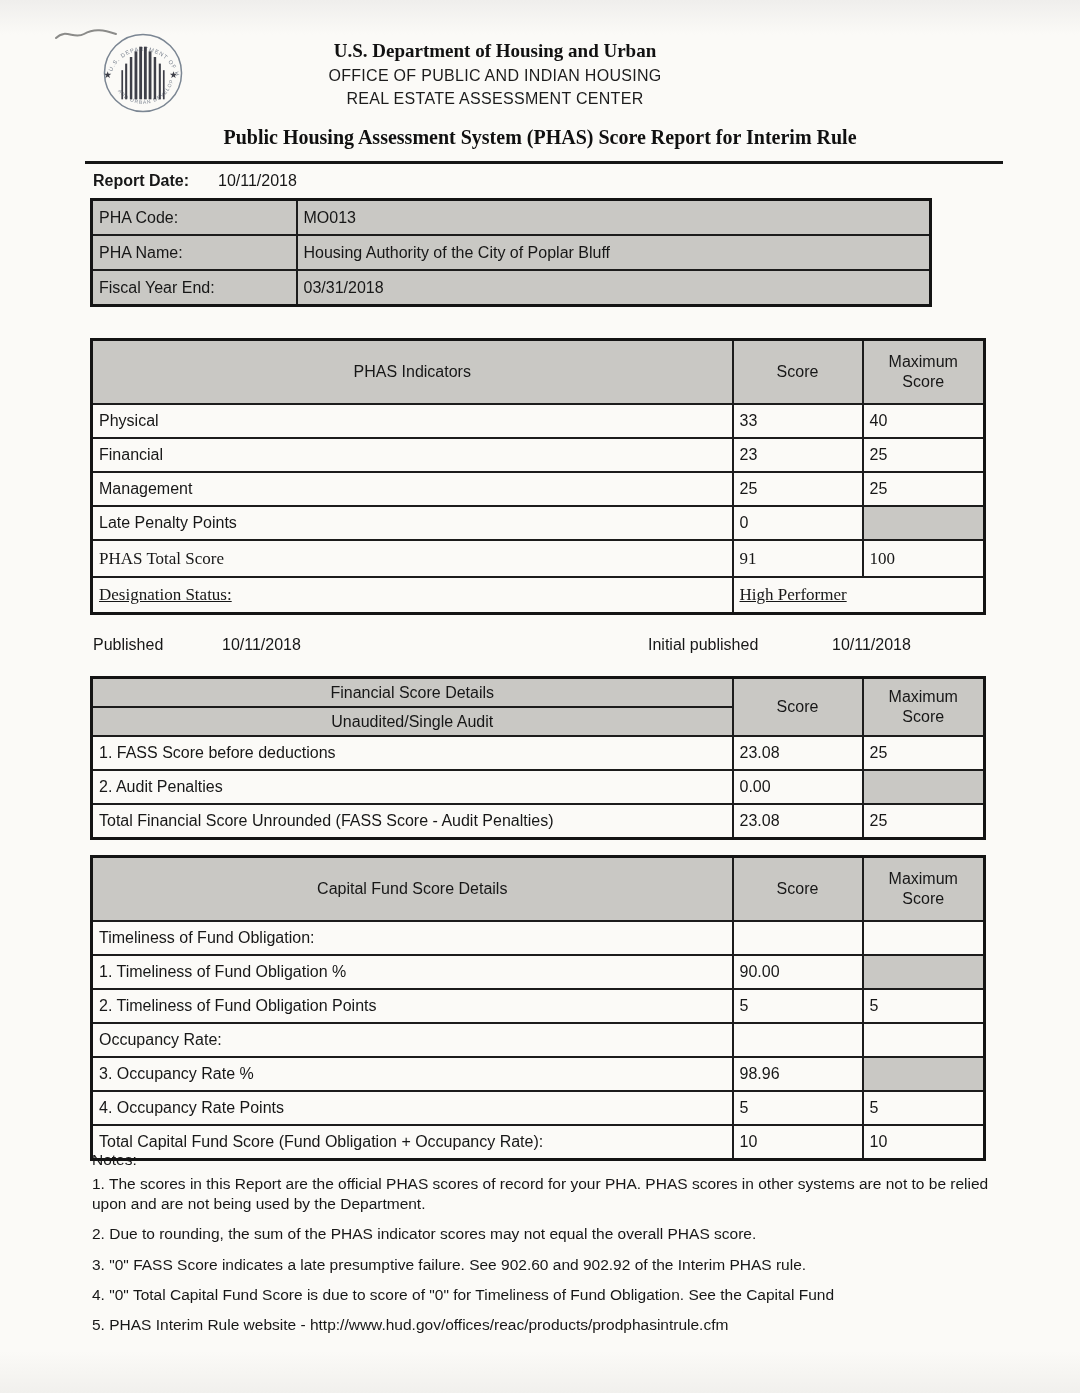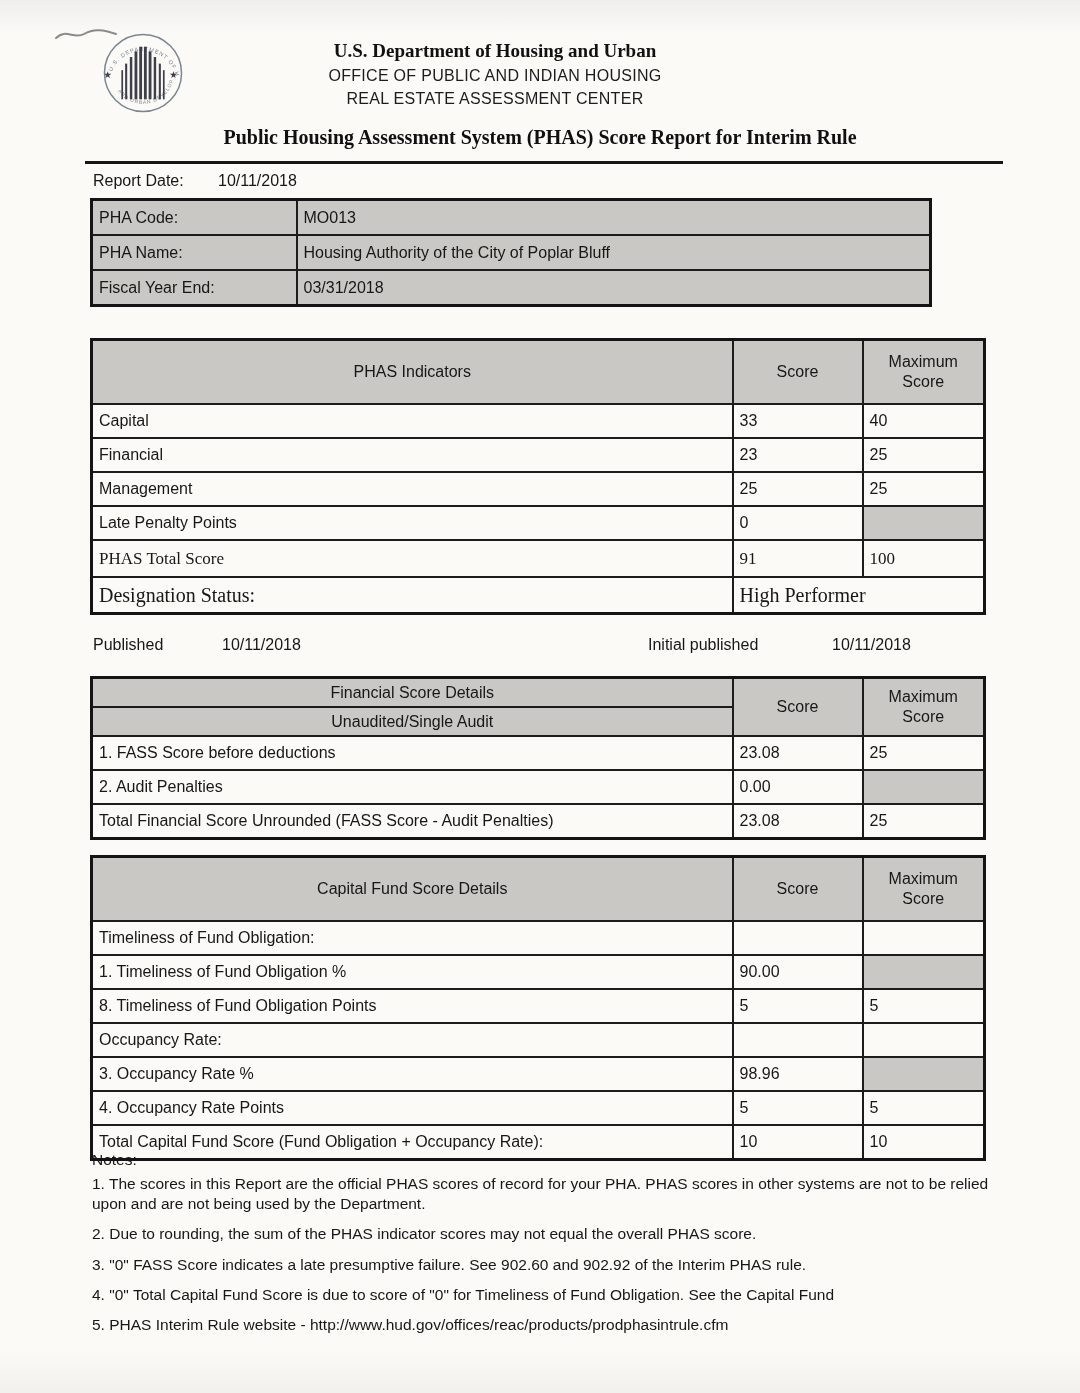--- a/index.html
+++ b/index.html
@@ -11,21 +11,21 @@
   }
   
   .seal { position:absolute; left:96px; top:26px; width:94px; height:94px; }
   .agency { position:absolute; left:245px; top:40px; width:500px; text-align:center; }
   .agency-line1 { font-family:"Liberation Serif", serif; font-weight:bold; font-size:19px; color:#111; }
   .agency-line2, .agency-line3 { font-size:16px; margin-top:5px; letter-spacing:.3px; color:#1c1c1c; }
   .doc-title { position:absolute; left:0; top:126px; width:1080px; text-align:center;
     font-family:"Liberation Serif", serif; font-weight:bold; font-size:20px; color:#101010; }
   .title-rule { position:absolute; left:85px; top:161px; width:918px; height:3px; background:#161616; }
   .report-date-row { position:absolute; left:93px; top:172px; width:900px; height:22px; font-size:16px; }
-  .report-date-label { position:absolute; left:0; top:0; }
+  .report-date-label { position:absolute; left:0; top:0;font-weight:bold; }
   .report-date-value { position:absolute; left:125px; top:0; }
 
   
   table.tbl { position:absolute; border-collapse:collapse; table-layout:fixed; width:842px; font-size:16px; }
   .tbl td, .tbl th { border:2px solid #1c1c1c; padding:0 6px; font-weight:normal; vertical-align:middle; }
   .tbl { border:3px solid #141414; }
   .shade { background:#c9c8c4; }
   .lbl { text-align:left; padding-left:5px; }
   .num { text-align:left; }
   .col-label { width:641px; }
@@ -35,21 +35,21 @@
   .bold-serif { font-family:"Liberation Serif", serif; font-weight:bold; }
 
   .pha-tbl { left:90px; top:198px; }
   .pha-tbl td { height:33px; }
   .pha-col-label { width:205px; }
 
   .ind-tbl { left:90px; top:338px; }
   .ind-tbl .hdr-row th { height:62px; }
   .ind-tbl .data-row td { height:32px; }
   .ind-tbl .total-row td { height:35px; font-size:17px; }
-  .ind-tbl .desig-row td { height:34px; font-size:20px; }
+  .ind-tbl .desig-row td { height:34px; font-size:17px;text-decoration:underline; }
 
   .published-row { position:absolute; left:90px; top:636px; width:893px; height:22px; font-size:16px; }
   .published-row span { position:absolute; top:0; }
 
   .fin-tbl { left:90px; top:676px; }
   .fin-tbl .sub-hdr th { height:27px; }
   .fin-tbl .data-row td { height:32px; }
 
   .cap-tbl { left:90px; top:855px; }
   .cap-tbl .hdr-row th { height:62px; }
@@ -140,21 +140,21 @@
         <col class="col-score">
         <col class="col-max">
       </colgroup>
     <tbody>
         <tr class="hdr-row">
       <th class="hdr shade">PHAS Indicators</th>
       <th class="hdr shade">Score</th>
       <th class="hdr shade">Maximum Score</th>
     </tr>
     <tr class="data-row">
-      <td class="lbl">Capital</td>
+      <td class="lbl">Physical</td>
       <td class="num">33</td>
       <td class="num">40</td>
     </tr>
     <tr class="data-row">
       <td class="lbl">Financial</td>
       <td class="num">23</td>
       <td class="num">25</td>
     </tr>
     <tr class="data-row">
       <td class="lbl">Management</td>
@@ -234,21 +234,21 @@
       <td class="lbl">Timeliness of Fund Obligation:</td>
       <td class="num"></td>
       <td class="num"></td>
     </tr>
     <tr class="data-row">
       <td class="lbl">1. Timeliness of Fund Obligation %</td>
       <td class="num">90.00</td>
       <td class="num shade"></td>
     </tr>
     <tr class="data-row">
-      <td class="lbl">8. Timeliness of Fund Obligation Points</td>
+      <td class="lbl">2. Timeliness of Fund Obligation Points</td>
       <td class="num">5</td>
       <td class="num">5</td>
     </tr>
     <tr class="data-row">
       <td class="lbl">Occupancy Rate:</td>
       <td class="num"></td>
       <td class="num"></td>
     </tr>
     <tr class="data-row">
       <td class="lbl">3. Occupancy Rate %</td>

